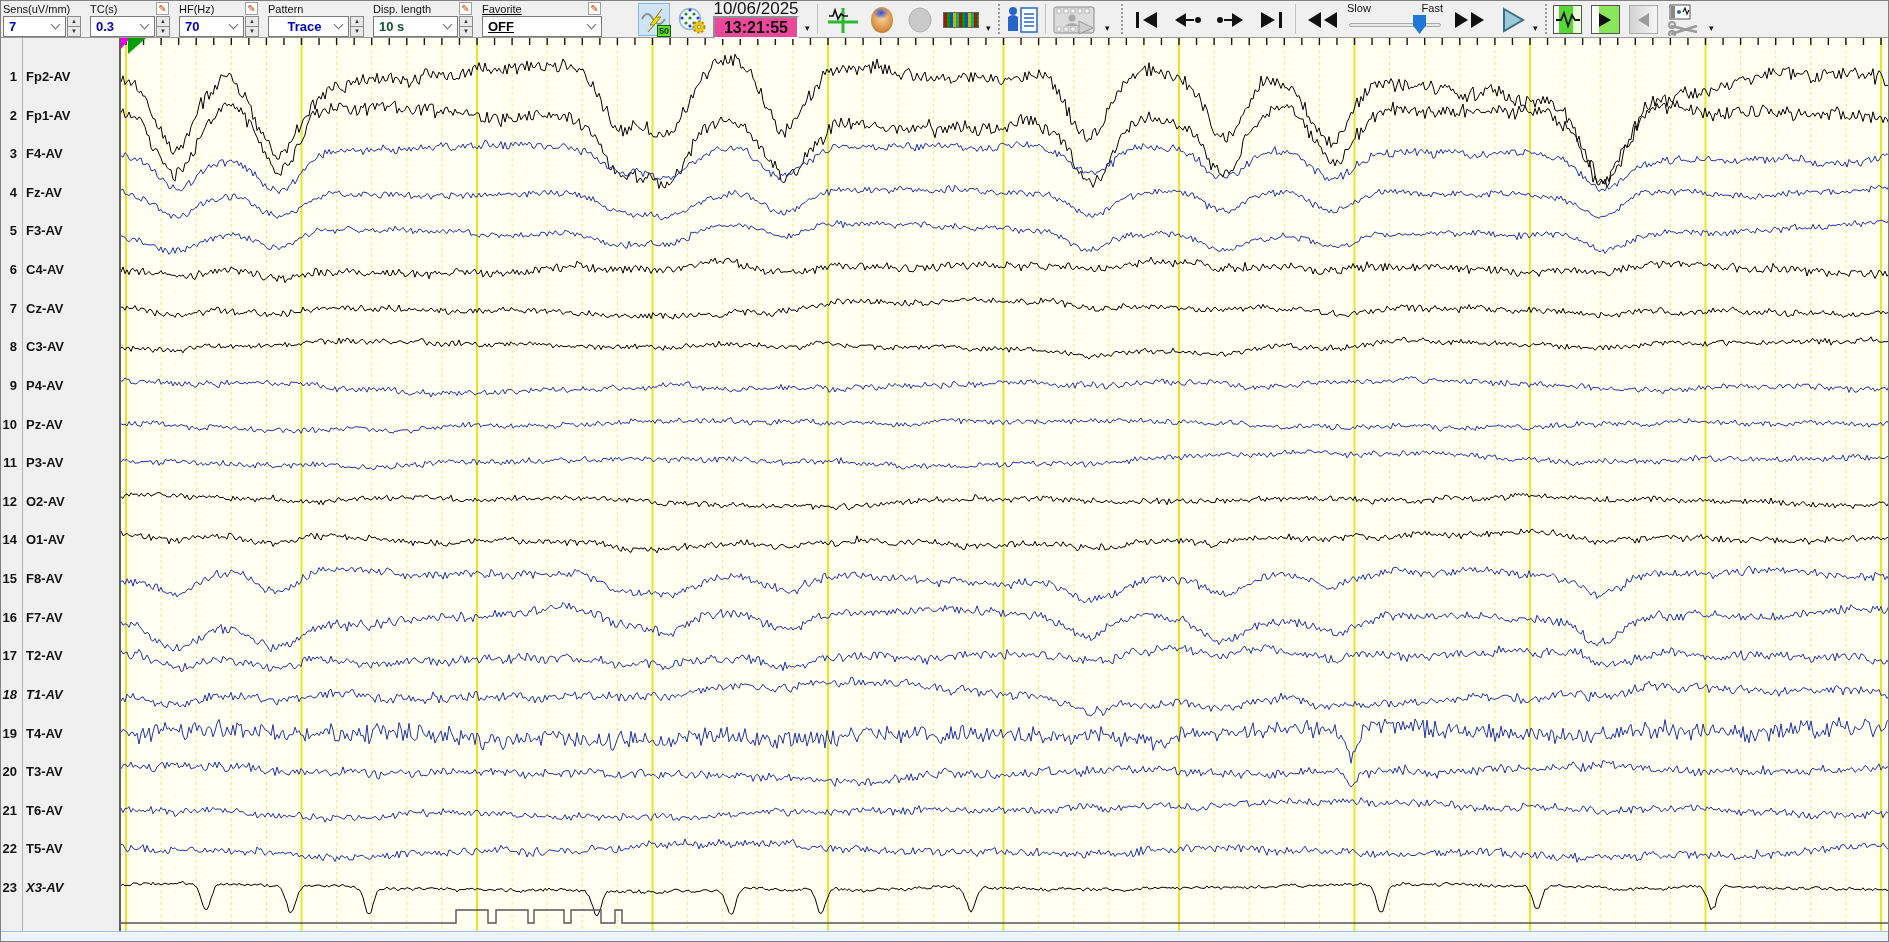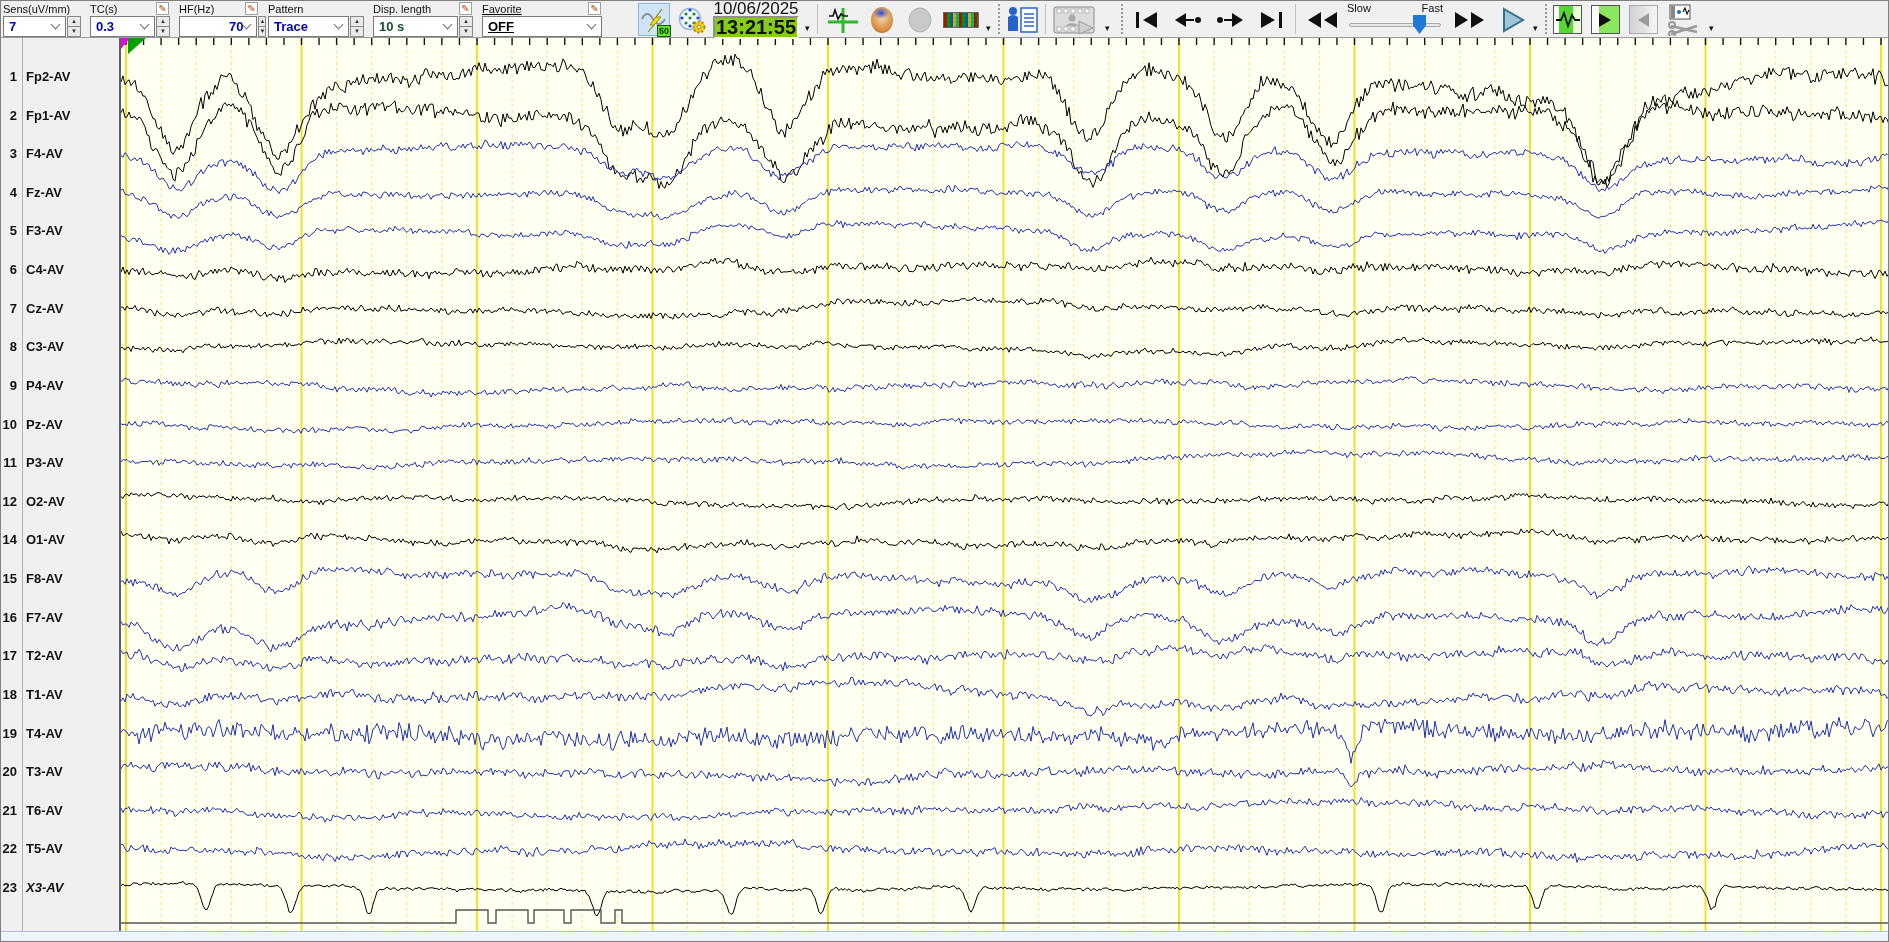--- a/index.html
+++ b/index.html
@@ -21,21 +21,21 @@
   .spin-btn+.spin-btn{border-top:none;}
 
   .tb-btn{position:absolute;background:transparent;border:1px solid transparent;display:flex;align-items:center;justify-content:center;}
   .tb-btn.active{background:#cfe4f7;border:1px solid #88b8e8;}
   .vsep{position:absolute;top:3px;height:30px;border-left:1px solid #c2c2c2;}
   .vsep-dot{position:absolute;top:3px;height:30px;border-left:2px dotted #9a9a9a;}
   .dd-arrow{position:absolute;font-size:9px;color:#111;top:22px;}
 
   .datetime{position:absolute;display:flex;flex-direction:column;align-items:center;}
   .dt-date{font-size:17px;color:#111;line-height:14px;}
-  .dt-time{width:86px;text-align:center;font-size:20px;font-weight:bold;color:#111;background:#84cc16;border:2px solid;border-color:#909090 #fdfdfd #fdfdfd #909090;line-height:19px;}
+  .dt-time{width:86px;text-align:center;font-size:16px;font-weight:bold;color:#111;background:#ec4899;border:2px solid;border-color:#909090 #fdfdfd #fdfdfd #909090;line-height:19px;}
 
   .badge50{position:absolute;right:-2px;bottom:-2px;background:#5fe22a;border:1px solid #1a5a00;color:#003000;font-size:9px;font-weight:bold;padding:0 1px;line-height:10px;}
 
   .slider-block{position:absolute;width:100px;height:34px;top:1px;}
   .slider-labels{display:flex;justify-content:space-between;font-size:11px;color:#111;padding:0 2px;}
   .slider-track{position:absolute;left:4px;right:4px;top:21px;height:4px;background:#e8e8e8;border:1px solid #aaa;border-radius:2px;}
   .slider-handle{position:absolute;width:13px;height:19px;top:13px;background:#1f78d8;clip-path:polygon(0 0,100% 0,100% 55%,50% 100%,0 55%);}
 
   .sq-btn{width:29px;height:29px;border:1px solid #555;display:flex;align-items:center;justify-content:center;position:relative;overflow:hidden;}
   .sq-btn.disabled{border-color:#aaa;}
@@ -87,36 +87,36 @@
             </div>
           </div>
         </div>
         <div class="combo-group" style="width: 80px;">
           <div class="combo-label-row">
             <span>HF(Hz)</span>
             <span class="pencil-box">✎</span>
           </div>
           <div class="combo-row">
             <div class="combo-box">
-              <span class="combo-value" style="color: rgb(0, 0, 200); margin-left: 44px;">70</span>
+              <span class="combo-value" style="color: rgb(0, 0, 200);">70</span>
               <span class="combo-chevron"></span>
             </div>
             <div class="spinner">
               <div class="spin-btn">▲</div>
               <div class="spin-btn">▼</div>
             </div>
           </div>
         </div>
         <div class="combo-group" style="width: 96px;">
           <div class="combo-label-row">
             <span>Pattern</span>
           </div>
           <div class="combo-row">
             <div class="combo-box">
-              <span class="combo-value" style="color: rgb(0, 0, 200);">Trace</span>
+              <span class="combo-value" style="color: rgb(0, 0, 200); text-align: center;">Trace</span>
               <span class="combo-chevron"></span>
             </div>
             <div class="spinner">
               <div class="spin-btn">▲</div>
               <div class="spin-btn">▼</div>
             </div>
           </div>
         </div>
         <div class="combo-group" style="width: 100px;">
           <div class="combo-label-row">
@@ -363,21 +363,21 @@
         <div class="chan-row" style="top: 260.72px;"><span class="chan-num">7</span><span class="chan-name">Cz-AV</span></div>
         <div class="chan-row" style="top: 299.34px;"><span class="chan-num">8</span><span class="chan-name">C3-AV</span></div>
         <div class="chan-row" style="top: 337.96px;"><span class="chan-num">9</span><span class="chan-name">P4-AV</span></div>
         <div class="chan-row" style="top: 376.58px;"><span class="chan-num">10</span><span class="chan-name">Pz-AV</span></div>
         <div class="chan-row" style="top: 415.2px;"><span class="chan-num">11</span><span class="chan-name">P3-AV</span></div>
         <div class="chan-row" style="top: 453.82px;"><span class="chan-num">12</span><span class="chan-name">O2-AV</span></div>
         <div class="chan-row" style="top: 492.44px;"><span class="chan-num">14</span><span class="chan-name">O1-AV</span></div>
         <div class="chan-row" style="top: 531.06px;"><span class="chan-num">15</span><span class="chan-name">F8-AV</span></div>
         <div class="chan-row" style="top: 569.68px;"><span class="chan-num">16</span><span class="chan-name">F7-AV</span></div>
         <div class="chan-row" style="top: 608.3px;"><span class="chan-num">17</span><span class="chan-name">T2-AV</span></div>
-        <div class="chan-row" style="top: 646.92px;"><span class="chan-num">18</span><span class="chan-name">T1-AV</span></div>
+        <div class="chan-row" style="top: 646.92px; font-style: italic;"><span class="chan-num">18</span><span class="chan-name">T1-AV</span></div>
         <div class="chan-row" style="top: 685.54px;"><span class="chan-num">19</span><span class="chan-name">T4-AV</span></div>
         <div class="chan-row" style="top: 724.16px;"><span class="chan-num">20</span><span class="chan-name">T3-AV</span></div>
         <div class="chan-row" style="top: 762.78px;"><span class="chan-num">21</span><span class="chan-name">T6-AV</span></div>
         <div class="chan-row" style="top: 801.4px;"><span class="chan-num">22</span><span class="chan-name">T5-AV</span></div>
         <div class="chan-row" style="top: 840.02px;"><span class="chan-num">23</span><span class="chan-name" style="font-style: italic;">X3-AV</span></div>
       </div>
     <div class="chan-row" style="top:901px;">
       <span class="chan-num">M</span>
     </div>
   </div>

